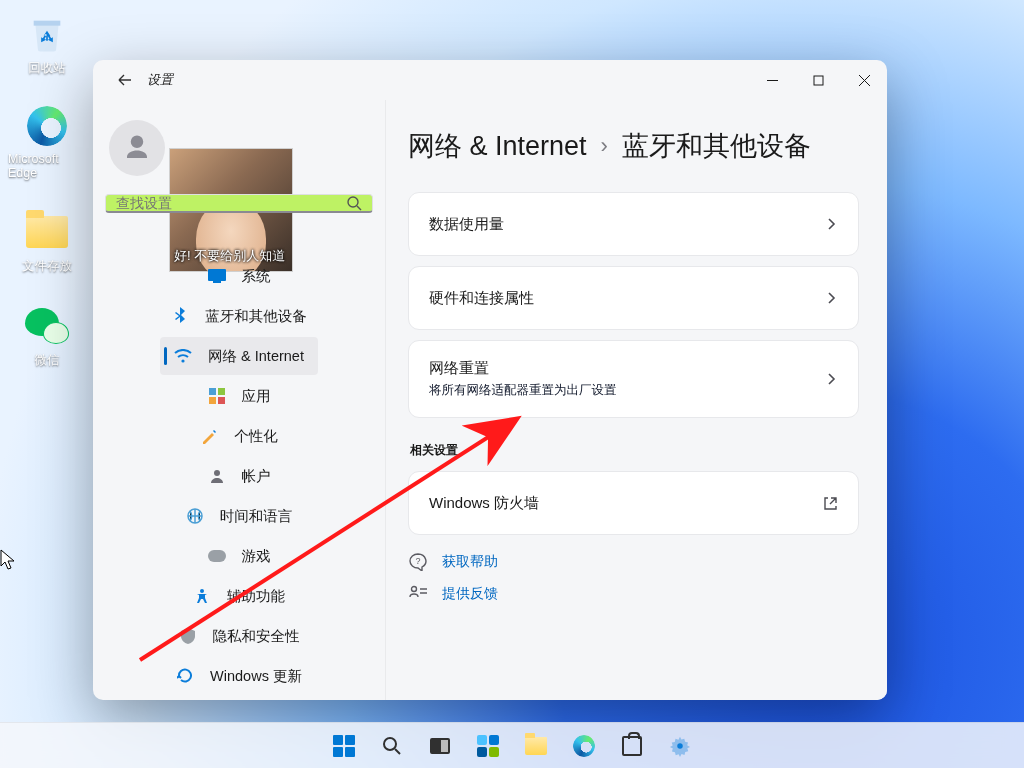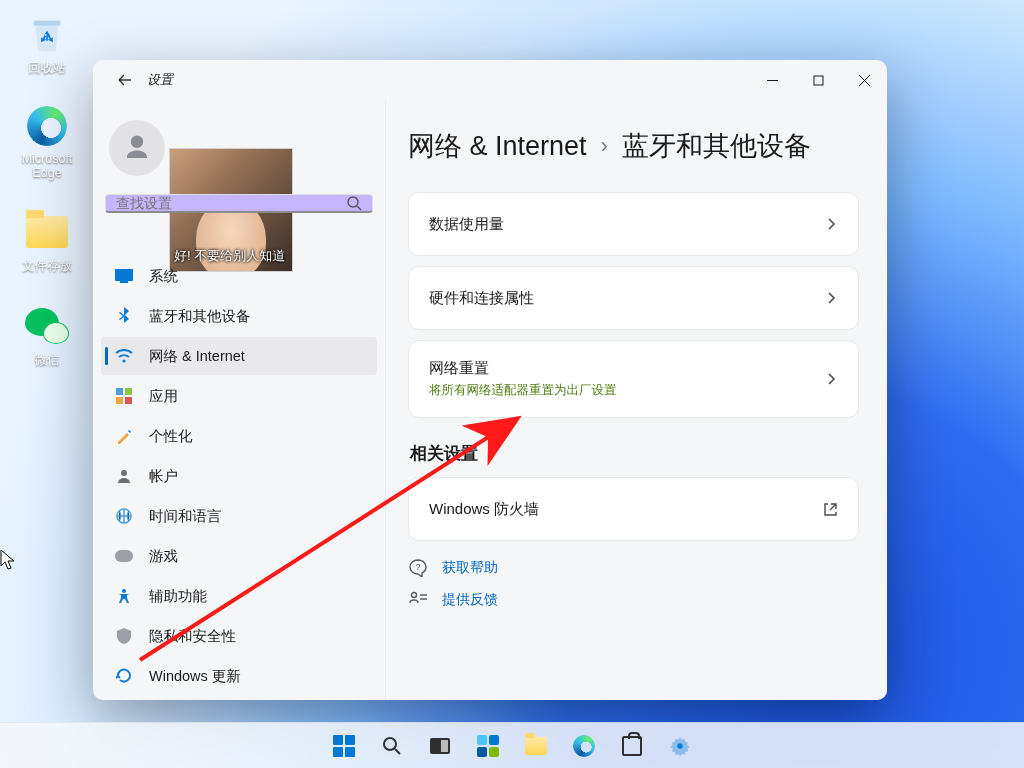--- a/index.html
+++ b/index.html
@@ -12,21 +12,21 @@
   
   .desktop-icon {
     position: absolute;
     width: 78px;
     display: flex;
     flex-direction: column;
     align-items: center;
     gap: 4px;
     color: #fff;
     font-size: 12.5px;
-    text-align: center;
+    text-align: left;
     text-shadow: 0 1px 2px rgba(0,0,0,.6);
     cursor: pointer;
   }
   .desktop-icon .img {
     width: 44px; height: 44px;
     display: flex; align-items: center; justify-content: center;
   }
   
   .recycle svg { width: 40px; height: 40px; }
   
@@ -110,36 +110,36 @@
   .profile-photo .caption {
     position: absolute; left: 4px; bottom: 6px;
     font-size: 13px; color: #fff; font-weight: 400;
     text-shadow: 0 0 3px #000, 0 0 3px #000;
     white-space: nowrap;
   }
 
   .searchbox {
     margin: 8px 4px 10px 4px;
     height: 34px;
-    background: #c4b5fd;
+    background: #bef264;
     border: 1px solid #dedfe2;
     border-radius: 4px;
     border-bottom: 2px solid #8a8a92;
     display: flex; align-items: center;
     padding: 0 10px;
     position: relative;
     z-index: 2;
   }
   .searchbox input {
     flex: 1; border: none; outline: none; background: transparent;
     font-size: 14px; color: #555;
   }
   .searchbox .sicon { width: 16px; height: 16px; color: #555; }
 
-  .nav { margin-top: 34px; display: flex; flex-direction: column; gap: 2px; position: relative; z-index: 1;}
+  .nav { margin-top: 34px; display: flex; flex-direction: column; gap: 2px; position: relative; z-index: 1; align-items: center;}
   .nav-item {
     height: 38px; display: flex; align-items: center;
     padding: 0 14px; border-radius: 4px;
     font-size: 14.5px; color: #1a1a1a; cursor: pointer;
     gap: 16px;
   }
   .nav-item.active { background: #e9e9ec; }
   .nav-item.active::before {
     content: ""; position: absolute; left: 4px; width: 3px; height: 18px;
     background: #0067c0; border-radius: 2px;
@@ -166,26 +166,26 @@
     background: #fff;
     border: 1px solid #e7e8eb;
     border-radius: 11px;
     padding: 18px 20px;
     display: flex; align-items: center; justify-content: space-between;
     margin-bottom: 10px;
     cursor: pointer;
     min-height: 64px;
   }
   .card .title { font-size: 15px; color: #1a1a1a; }
-  .card .sub { font-size: 12.5px; color: #4d7c0f; margin-top: 4px; }
+  .card .sub { font-size: 12.5px; color: #0f172a; margin-top: 4px; }
   .card .chev { color: #4b4b52; }
   .card .ext { color: #4b4b52; }
 
   .section-label {
-    font-size: 17px; color: #1a1a1a; font-weight: 600;
+    font-size: 12px; color: #1a1a1a; font-weight: 600;
     margin: 24px 0 12px 2px;
   }
 
   .help-links { margin-top: 18px; display: flex; flex-direction: column; gap: 14px; }
   .help-link { display: flex; align-items: center; gap: 14px; font-size: 14px; color: #0067c0; cursor: pointer; }
   .help-link .hicon { width: 20px; height: 18px; color: #5b5b62; }
 
   
   .red-arrow {
     position: absolute; left: 130px; top: 410px; pointer-events: none;

